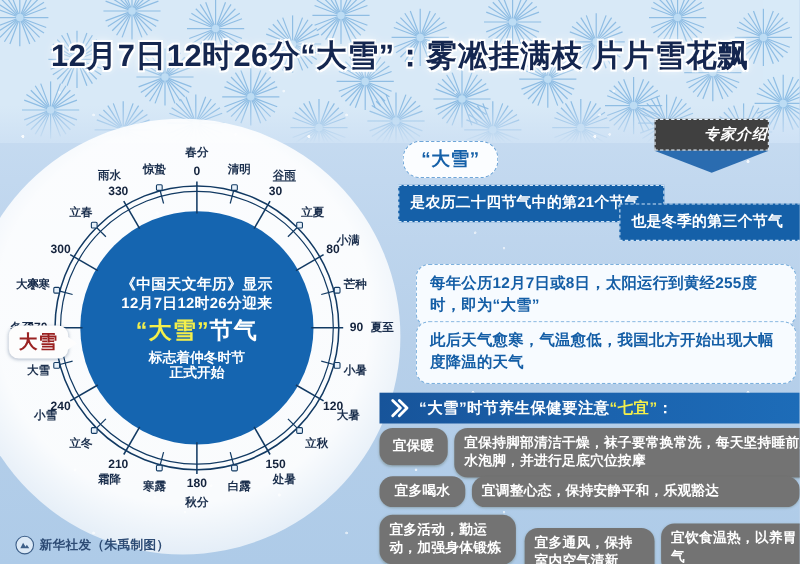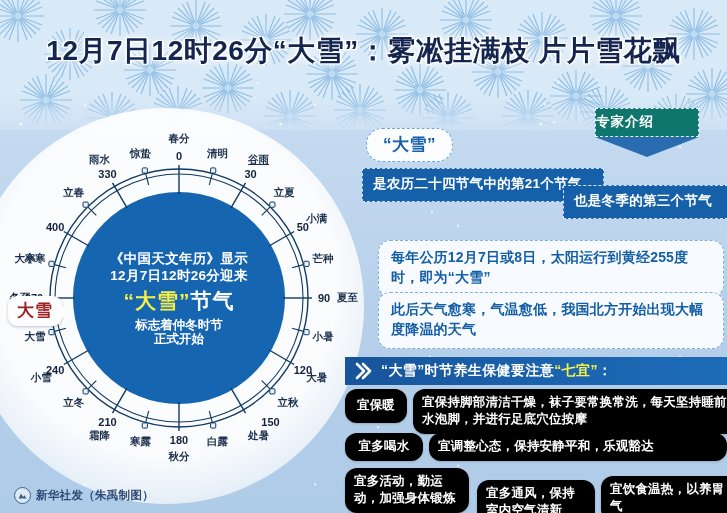--- a/index.html
+++ b/index.html
@@ -98,23 +98,24 @@
   .daxue-callout:after{
     content:"";position:absolute;right:-8px;top:9px;
     border-top:7px solid transparent;border-bottom:7px solid transparent;
     border-left:10px solid #fdfdfd;
   }
 
   .expert-badge{
     position:absolute;left:595px;top:108px;width:104px;
   }
   .expert-badge .eb-body{
-    background:#0f766e;color:#fff;font-size:13.5px;font-weight:bold;
-    text-align:left;padding:4px 0 5px;letter-spacing:1px;
+    background:#404040;color:#fff;font-size:13.5px;font-weight:bold;
+    text-align:right;padding:4px 0 5px;letter-spacing:1px;
     border:1.6px dashed #e8f2fb;
+    font-style:italic;
   }
   .expert-badge .eb-tail{
     width:0;height:0;margin:0 auto;
     border-left:52px solid transparent;border-right:52px solid transparent;
     border-top:20px solid #1a5fa8;
     opacity:.9;
   }
 
   .pill-daxue{
     position:absolute;left:366px;top:128px;
@@ -147,21 +148,21 @@
   }
   .chev{margin:0 8px 0 10px;display:flex;}
   .chev svg{display:block;}
   .tips-banner-text{
     color:#ffffff;font-size:14px;font-weight:bold;letter-spacing:.4px;white-space:nowrap;
   }
   .tips-banner-text .hl{color:#f4ef4b;}
 
   .tips-area{position:absolute;left:345px;top:389px;width:382px;height:118px;}
   .tip{
-    position:absolute;background:#000000;color:#ffffff;border-radius:12px;
+    position:absolute;background:#737373;color:#ffffff;border-radius:12px;
     font-size:12.5px;font-weight:bold;line-height:1.34;letter-spacing:.2px;
     padding:5px 9px 6px;box-sizing:border-box;
     box-shadow:0 1px 2px rgba(60,70,40,.25);
   }
   .t1{left:0;top:0;width:62px;height:34px;display:flex;align-items:center;justify-content:center;}
   .t2{left:68px;top:0;width:368px;}
   .t3{left:0;top:44px;width:78px;height:28px;display:flex;align-items:center;justify-content:center;}
   .t4{left:84px;top:44px;width:298px;height:28px;display:flex;align-items:center;}
   .t5{left:0;top:79px;width:124px;}
   .t6{left:132px;top:79px;width:118px;margin-top:12px;}
@@ -311,45 +312,45 @@
     </div>
 
     <div id="dial-labels">
         <div class="tick-label" style="left: 157px; top: 13px;">春分</div>
         <div class="tick-num" style="left: 157px; top: 30px;">0</div>
         <div class="tick-label" style="left: 195.564px; top: 28.0771px;">清明</div>
         <div class="tick-label" style="left: 236.5px; top: 34.302px; text-decoration: underline;">谷雨</div>
         <div class="tick-num" style="left: 228.5px; top: 48.1584px;">30</div>
         <div class="tick-label" style="left: 262.359px; top: 66.6411px;">立夏</div>
         <div class="tick-label" style="left: 294.698px; top: 92.5px;">小满</div>
-        <div class="tick-num" style="left: 280.842px; top: 100.5px;">50</div>
+        <div class="tick-num" style="left: 280.842px; top: 100.5px;">80</div>
         <div class="tick-label" style="left: 300.923px; top: 133.436px;">芒种</div>
         <div class="tick-label" style="left: 316px; top: 172px; padding-left: 19px;">夏至</div>
         <div class="tick-num" style="left: 302px; top: 172px;">90</div>
         <div class="tick-label" style="left: 300.923px; top: 210.564px;">小暑</div>
         <div class="tick-label" style="left: 294.698px; top: 251.5px;">大暑</div>
         <div class="tick-num" style="left: 280.842px; top: 243.5px;">120</div>
         <div class="tick-label" style="left: 266px; top: 277.359px;">立秋</div>
         <div class="tick-label" style="left: 236.5px; top: 309.698px;">处暑</div>
-        <div class="tick-num" style="left: 228.5px; top: 295.842px; margin-left: 20px;">150</div>
+        <div class="tick-num" style="left: 228.5px; top: 295.842px;">150</div>
         <div class="tick-label" style="left: 195.564px; top: 315.923px;">白露</div>
         <div class="tick-label" style="left: 157px; top: 331px;">秋分</div>
         <div class="tick-num" style="left: 157px; top: 314px;">180</div>
         <div class="tick-label" style="left: 118.436px; top: 315.923px;">寒露</div>
         <div class="tick-label" style="left: 77.5px; top: 309.698px;">霜降</div>
         <div class="tick-num" style="left: 85.5px; top: 295.842px;">210</div>
         <div class="tick-label" style="left: 51.6411px; top: 277.359px;">立冬</div>
         <div class="tick-label" style="left: 19.302px; top: 251.5px;">小雪</div>
         <div class="tick-num" style="left: 33.1584px; top: 243.5px;">240</div>
         <div class="tick-label" style="left: 13.0771px; top: 210.564px;">大雪</div>
         <div class="tick-label" style="left: -2px; top: 172px;">冬至</div>
         <div class="tick-num" style="left: 12px; top: 172px;">270</div>
         <div class="tick-label" style="left: 13.0771px; top: 133.436px;">小寒</div>
         <div class="tick-label" style="left: 3px; top: 92.5px; margin-top: 40px;">大寒</div>
-        <div class="tick-num" style="left: 33.1584px; top: 100.5px;">400</div>
+        <div class="tick-num" style="left: 33.1584px; top: 100.5px;">300</div>
         <div class="tick-label" style="left: 51.6411px; top: 66.6411px;">立春</div>
         <div class="tick-label" style="left: 77.5px; top: 34.302px;">雨水</div>
         <div class="tick-num" style="left: 85.5px; top: 48.1584px;">330</div>
         <div class="tick-label" style="left: 118.436px; top: 28.0771px;">惊蛰</div>
       </div>
   </div>
 
   <div class="daxue-callout">
     <span>大雪</span>
   </div>

